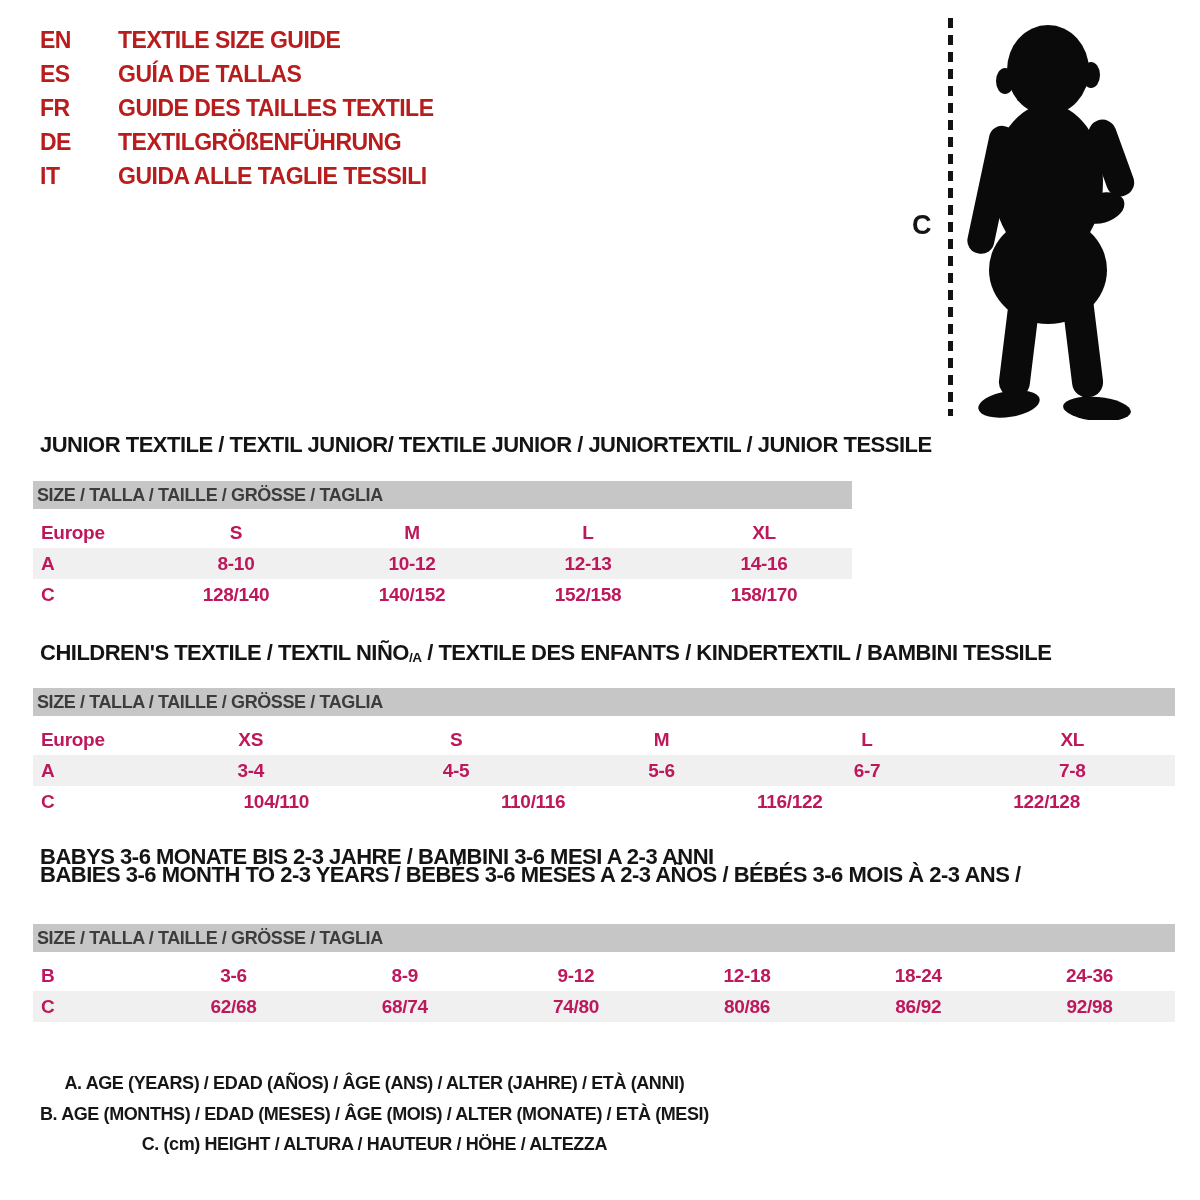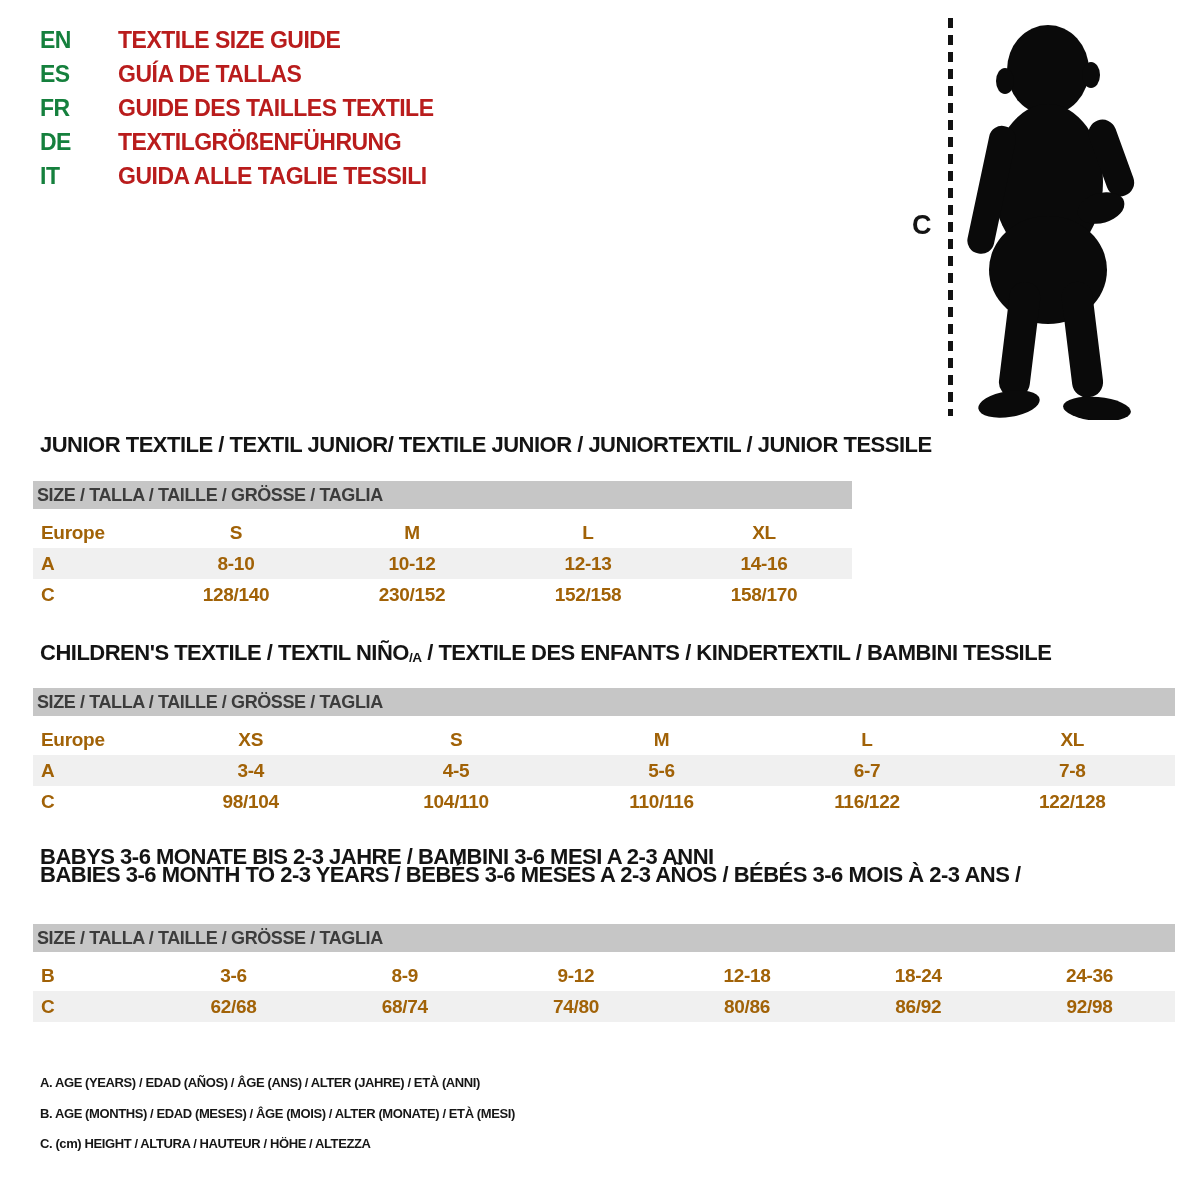--- a/index.html
+++ b/index.html
@@ -3,50 +3,50 @@
 <meta charset="utf-8">
 <style>
   html,body{margin:0;padding:0;background:#ffffff;}
   .page{
     position:relative;width:1200px;height:1200px;background:#ffffff;overflow:hidden;
     font-family:"Liberation Sans", sans-serif;color:#1c1c1c;
   }
   
   .lang-block{position:absolute;left:40px;top:23px;}
   .lang-row{display:flex;height:34px;line-height:34px;}
-  .lang-code{width:78px;font-size:23px;font-weight:bold;letter-spacing:-0.5px;color:#15803d;}
+  .lang-code{width:78px;font-size:23px;font-weight:bold;letter-spacing:-0.5px;color:#b91c1c;}
   .lang-title{font-size:23px;font-weight:bold;letter-spacing:-0.5px;color:#b91c1c;white-space:nowrap;}
   
   .dash-line{
     position:absolute;left:948px;top:18px;width:5px;height:398px;
     background:repeating-linear-gradient(to bottom,#121212 0 10px,transparent 10px 17px);
   }
   .figure-label{position:absolute;left:912px;top:210px;font-size:27px;font-weight:bold;color:#141414;}
   .silhouette{position:absolute;left:960px;top:14px;width:180px;height:406px;}
   
   .sec-title{
     position:absolute;left:40px;margin:0;font-size:22px;font-weight:bold;
     letter-spacing:-0.5px;color:#141414;white-space:nowrap;line-height:22px;
   }
   .sub{font-size:0.62em;position:relative;top:0.18em;}
   .size-table{position:absolute;left:33px;}
   .size-bar{
     height:28px;line-height:28px;background:#c6c6c6;color:#3c3c3c;
     font-size:18px;font-weight:bold;letter-spacing:-0.4px;padding-left:4px;box-sizing:border-box;
   }
   .rows{margin-top:8px;}
-  .row{display:flex;height:31px;line-height:31px;font-size:19px;font-weight:bold;letter-spacing:-0.3px;color:#a16207;}
+  .row{display:flex;height:31px;line-height:31px;font-size:19px;font-weight:bold;letter-spacing:-0.3px;color:#be185d;}
   .row.shaded{background:#f0f0f0;}
   .lbl{width:115px;padding-left:8px;box-sizing:border-box;}
   .cell{flex:1;text-align:center;}
   .t1{width:819px;}
   .t2,.t3{width:1142px;}
   
   .legend{position:absolute;left:40px;top:1068px;}
-  .legend-line{font-size:13px;font-weight:bold;letter-spacing:-0.4px;color:#161616;line-height:30.5px;white-space:nowrap;}
+  .legend-line{font-size:18px;font-weight:bold;letter-spacing:-0.4px;color:#161616;line-height:30.5px;white-space:nowrap;text-align:center;}
 </style>
 </head>
 <body>
 
 <div class="page">
 
   <div class="lang-block">
     <div class="lang-row">
       <span class="lang-code">EN</span>
       <span class="lang-title">TEXTILE SIZE GUIDE</span>
@@ -102,21 +102,21 @@
       <div class="row shaded">
         <span class="lbl">A</span>
         <span class="cell">8-10</span>
         <span class="cell">10-12</span>
         <span class="cell">12-13</span>
         <span class="cell">14-16</span>
       </div>
       <div class="row">
         <span class="lbl">C</span>
         <span class="cell">128/140</span>
-        <span class="cell">230/152</span>
+        <span class="cell">140/152</span>
         <span class="cell">152/158</span>
         <span class="cell">158/170</span>
       </div>
     </div>
   </div>
 
   <h2 class="sec-title" style="top:642px;text-align:center;"><span>CHILDREN'S TEXTILE / TEXTIL NIÑO</span><span class="sub">/A</span><span> / TEXTILE DES ENFANTS / KINDERTEXTIL / BAMBINI TESSILE</span></h2>
   <div class="size-table t2" style="top:688px;">
     <div class="size-bar">SIZE / TALLA / TAILLE / GRÖSSE / TAGLIA</div>
     <div class="rows">
@@ -131,21 +131,20 @@
       <div class="row shaded">
         <span class="lbl">A</span>
         <span class="cell">3-4</span>
         <span class="cell">4-5</span>
         <span class="cell">5-6</span>
         <span class="cell">6-7</span>
         <span class="cell">7-8</span>
       </div>
       <div class="row">
         <span class="lbl">C</span>
-        <span class="cell">98/104</span>
         <span class="cell">104/110</span>
         <span class="cell">110/116</span>
         <span class="cell">116/122</span>
         <span class="cell">122/128</span>
       </div>
     </div>
   </div>
 
   <h2 class="sec-title" style="top:864px;">BABIES 3-6 MONTH TO 2-3 YEARS / BEBÉS 3-6 MESES A 2-3 AÑOS / BÉBÉS 3-6 MOIS À 2-3 ANS /</h2>
   <h2 class="sec-title" style="top:846px;">BABYS 3-6 MONATE BIS 2-3 JAHRE / BAMBINI 3-6 MESI A 2-3 ANNI</h2>

